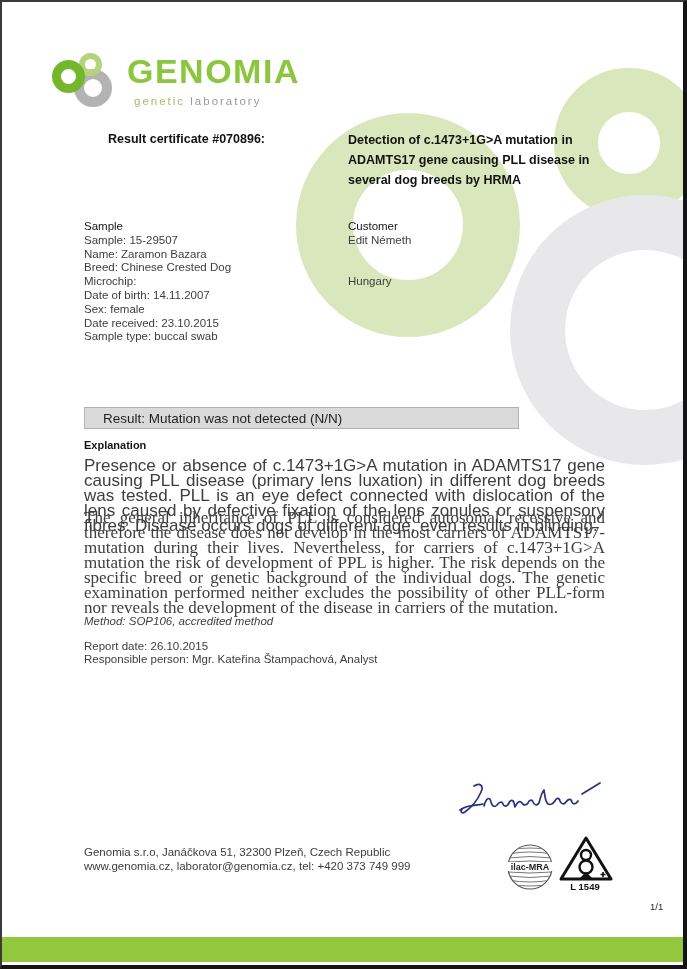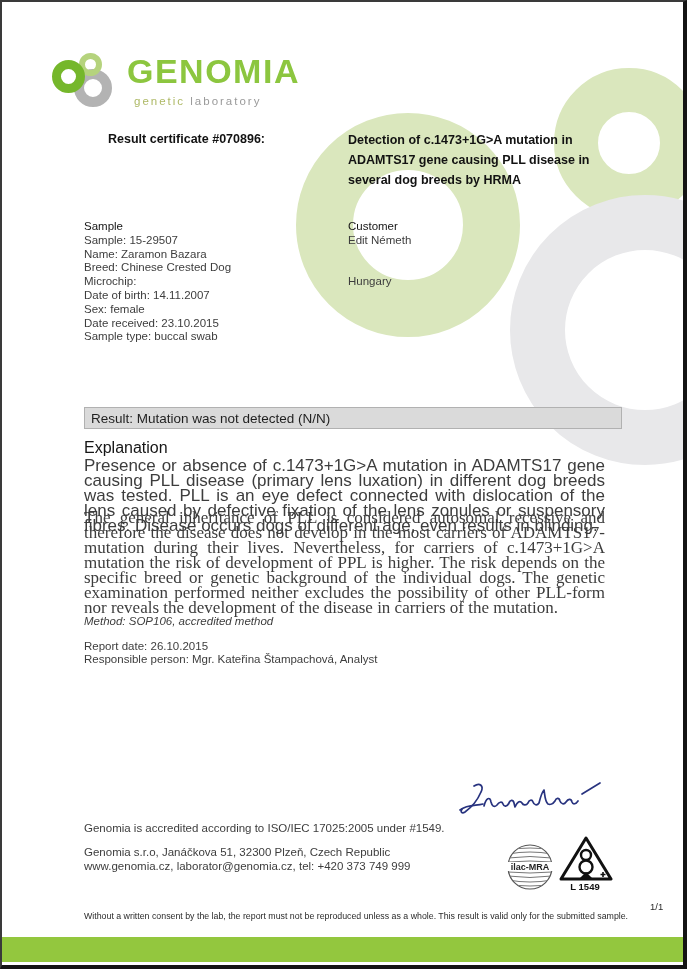--- a/index.html
+++ b/index.html
@@ -30,25 +30,25 @@
   .cert-label { position:absolute; left:82px; top:130px; font-size:12.5px; font-weight:bold; color:#121212; z-index:3;padding-left:24px; }
   .test-title { position:absolute; left:346px; top:128px; width:244px; font-size:12.5px; font-weight:bold;
                 color:#121212; line-height:20px; z-index:3; }
   
   .block { position:absolute; font-size:11.5px; line-height:13.8px; z-index:3; color:#3d3d3d; }
   .block .hd { font-weight:normal; color:#151515; }
   .sample-block   { left:82px;  top:218px; }
   .customer-block { left:346px; top:218px; }
   .customer-country { margin-top:27px; }
   
-  .result-bar { position:absolute; left:82px; top:405px; width:538px; height:22px; z-index:3;
+  .result-bar { position:absolute; left:82px; top:405px; width:435px; height:22px; z-index:3;
                 background:#dadada; border:1px solid #b1b1b1; font-size:13.5px; color:#1f1f1f;
-                padding:3px 0 0 6px; }
+                padding:3px 0 0 18px; }
   
-  .expl-hd { position:absolute; left:82px; top:437px; font-size:16px; font-weight:normal; color:#151515; z-index:3; }
+  .expl-hd { position:absolute; left:82px; top:437px; font-size:11px; font-weight:bold; color:#151515; z-index:3; }
   .para { position:absolute; left:82px; width:521px; font-size:17px; line-height:15px;
           text-align:justify; z-index:3; color:#3d3d3d; }
   .para1 { top:456px; }
   .para2 { top:508px;font-family:Liberation Serif, serif; }
   .line  { position:absolute; left:82px; font-size:11.5px; z-index:3; color:#3d3d3d; }
   .method-line      { top:613px;font-style:italic; }
   .reportdate-line  { top:638px; }
   .responsible-line { top:651px; }
   
   .signature { position:absolute; left:450px; top:772px; z-index:3; }
@@ -120,21 +120,20 @@
     <svg width="160" height="50" viewBox="0 0 160 50">
       <g fill="none" stroke="#28337f" stroke-width="1.7" stroke-linecap="round" stroke-linejoin="round">
         <path d="M22,12 C28,8 32,12 29,18 C26,25 20,33 13,38 C10,40 8,38 10,35"></path>
         <path d="M8,36 C16,30 24,32 31,30"></path>
         <path d="M32,32 C34,24 38,22 39,28 C40,32 42,34 45,31 C47,28 50,27 51,30 C52,33 55,33 57,29 C58,26 61,25 62,29 L63,33 C65,28 68,26 70,29 C71,31 74,32 76,29 C77,26 80,25 81,28 C82,31 85,32 87,29 C88,25 90,18 92,16 C93,22 93,28 96,30 C98,31 101,30 103,27 C104,24 107,23 108,27 C109,30 112,31 114,28 C116,25 119,24 120,28 C121,31 124,30 126,27"></path>
         <path d="M130,20 L148,9"></path>
       </g>
     </svg>
   </div>
 
-  <div class="accreditation">Genomia is accredited according to ISO/IEC 17025:2005 under #1549.</div>
   <div class="address-line">Genomia s.r.o, Janáčkova 51, 32300 Plzeň, Czech Republic</div>
   <div class="contact-line">www.genomia.cz, laborator@genomia.cz, tel: +420 373 749 999</div>
 
   <div class="stamp-ilac">
     <svg width="50" height="50" viewBox="0 0 50 50">
       <defs>
           <clipPath id="ilacclip">
             <circle cx="25" cy="25" r="22"></circle>
           </clipPath>
         </defs>
@@ -158,17 +157,16 @@
     <svg width="54" height="45" viewBox="0 0 54 45">
       <path d="M27,2 L52,43 L2,43 Z" fill="none" stroke="#111" stroke-width="3" stroke-linejoin="round"></path>
       <circle cx="27" cy="19" r="5" fill="none" stroke="#111" stroke-width="2.4"></circle>
       <circle cx="27" cy="31" r="6.5" fill="none" stroke="#111" stroke-width="2.4"></circle>
       <path d="M27,36 L34,43 L20,43 Z" fill="#111"></path>
       <path d="M44,36 v5 M41.5,38.5 h5" stroke="#111" stroke-width="1.6"></path>
     </svg>
   </div>
   <div class="cia-number">L 1549</div>
 
-  <div class="verif-2">Without a written consent by the lab, the report must not be reproduced unless as a whole. This result is valid only for the submitted sample.</div>
   <div class="page-number">1/1</div>
 
   <div class="bottom-bar"></div>
 </div>
 
 </body></html>

